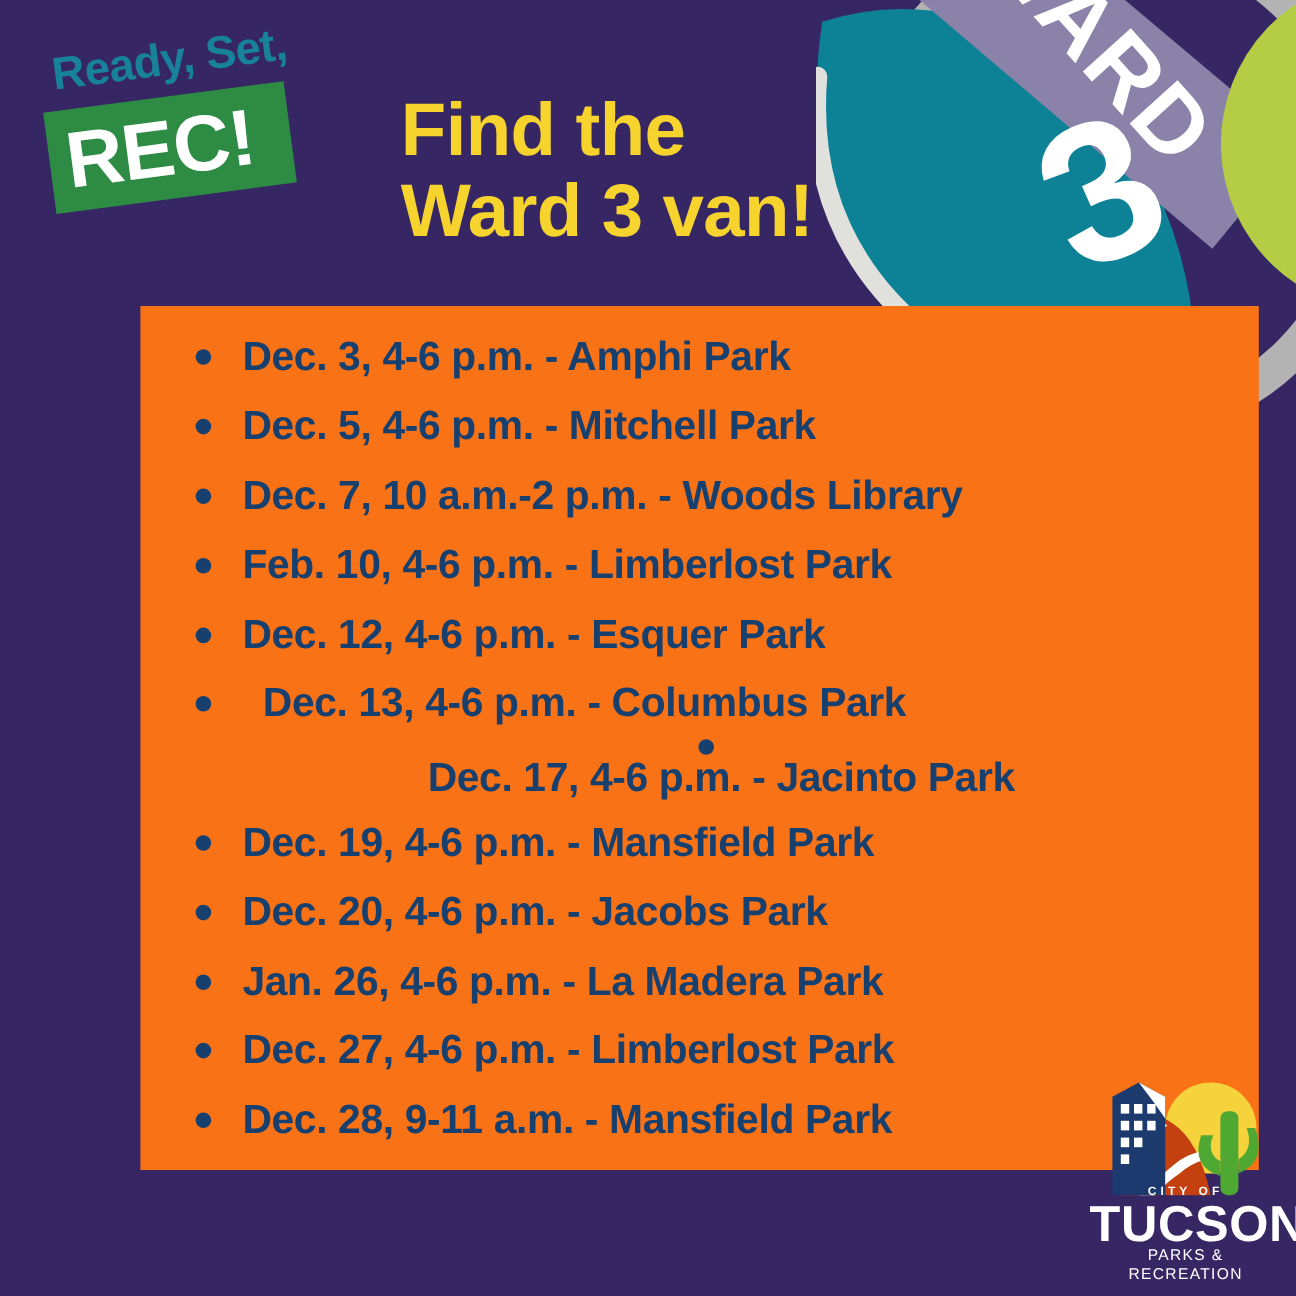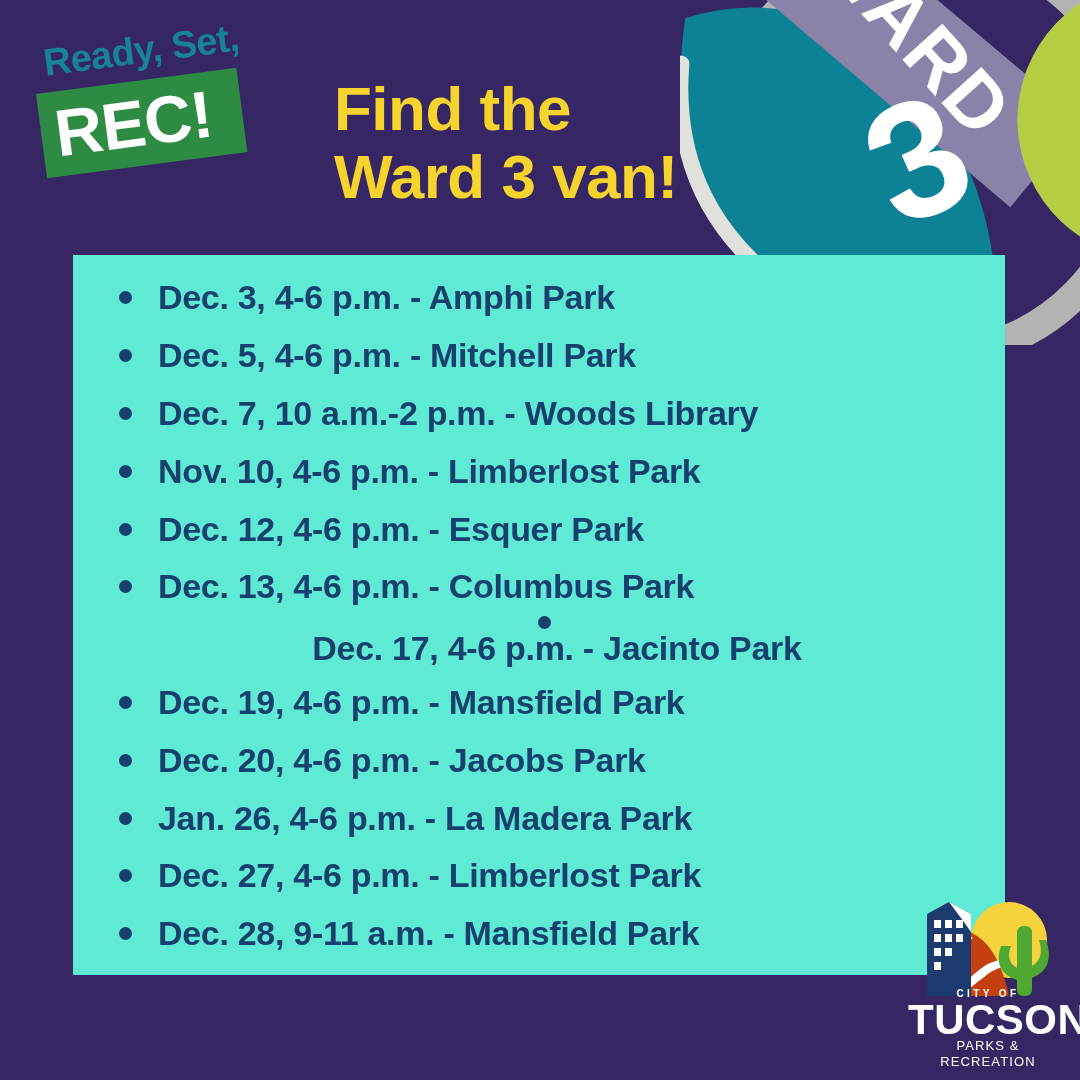--- a/index.html
+++ b/index.html
@@ -215,43 +215,43 @@
     <div id="rsr-recbox" style="background: rgb(46, 139, 68);">
       <div id="rsr-rec" style="color: rgb(255, 255, 255);">REC!</div>
     </div>
   </div>
 
   <div id="headline" style="color: rgb(247, 211, 46);">
     <span class="ln">Find the</span>
     <span class="ln">Ward 3 van!</span>
   </div>
 
-  <div id="panel" style="background: #5eead4;">
+  <div id="panel" style="background: #f97316; margin-left: 44px;">
     <ul id="schedule-list">
         <li style="color: rgb(24, 64, 111);">
           <span class="bullet" style="background: rgb(24, 64, 111);"></span>
           <span>Dec. 3, 4-6 p.m. - Amphi Park</span>
         </li>
         <li style="color: rgb(24, 64, 111);">
           <span class="bullet" style="background: rgb(24, 64, 111);"></span>
           <span>Dec. 5, 4-6 p.m. - Mitchell Park</span>
         </li>
         <li style="color: rgb(24, 64, 111);">
           <span class="bullet" style="background: rgb(24, 64, 111);"></span>
           <span>Dec. 7, 10 a.m.-2 p.m. - Woods Library</span>
         </li>
         <li style="color: rgb(24, 64, 111);">
           <span class="bullet" style="background: rgb(24, 64, 111);"></span>
-          <span>Nov. 10, 4-6 p.m. - Limberlost Park</span>
+          <span>Feb. 10, 4-6 p.m. - Limberlost Park</span>
         </li>
         <li style="color: rgb(24, 64, 111);">
           <span class="bullet" style="background: rgb(24, 64, 111);"></span>
           <span>Dec. 12, 4-6 p.m. - Esquer Park</span>
         </li>
-        <li style="color: rgb(24, 64, 111);">
+        <li style="color: rgb(24, 64, 111); gap: 17px;">
           <span class="bullet" style="background: rgb(24, 64, 111);"></span>
           <span>Dec. 13, 4-6 p.m. - Columbus Park</span>
         </li>
         <li style="color: rgb(24, 64, 111); flex-direction: column;">
           <span class="bullet" style="background: rgb(24, 64, 111);"></span>
           <span>Dec. 17, 4-6 p.m. - Jacinto Park</span>
         </li>
         <li style="color: rgb(24, 64, 111);">
           <span class="bullet" style="background: rgb(24, 64, 111);"></span>
           <span>Dec. 19, 4-6 p.m. - Mansfield Park</span>

